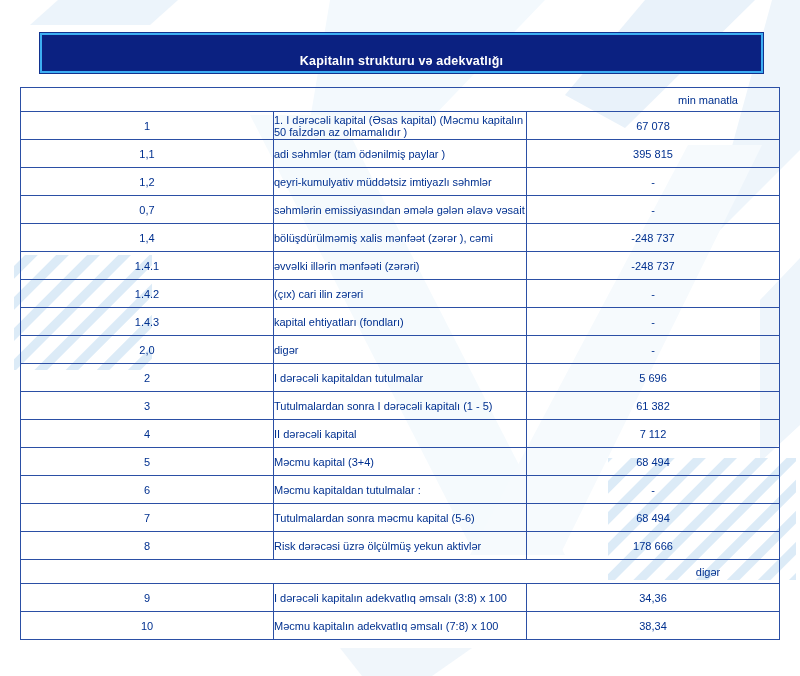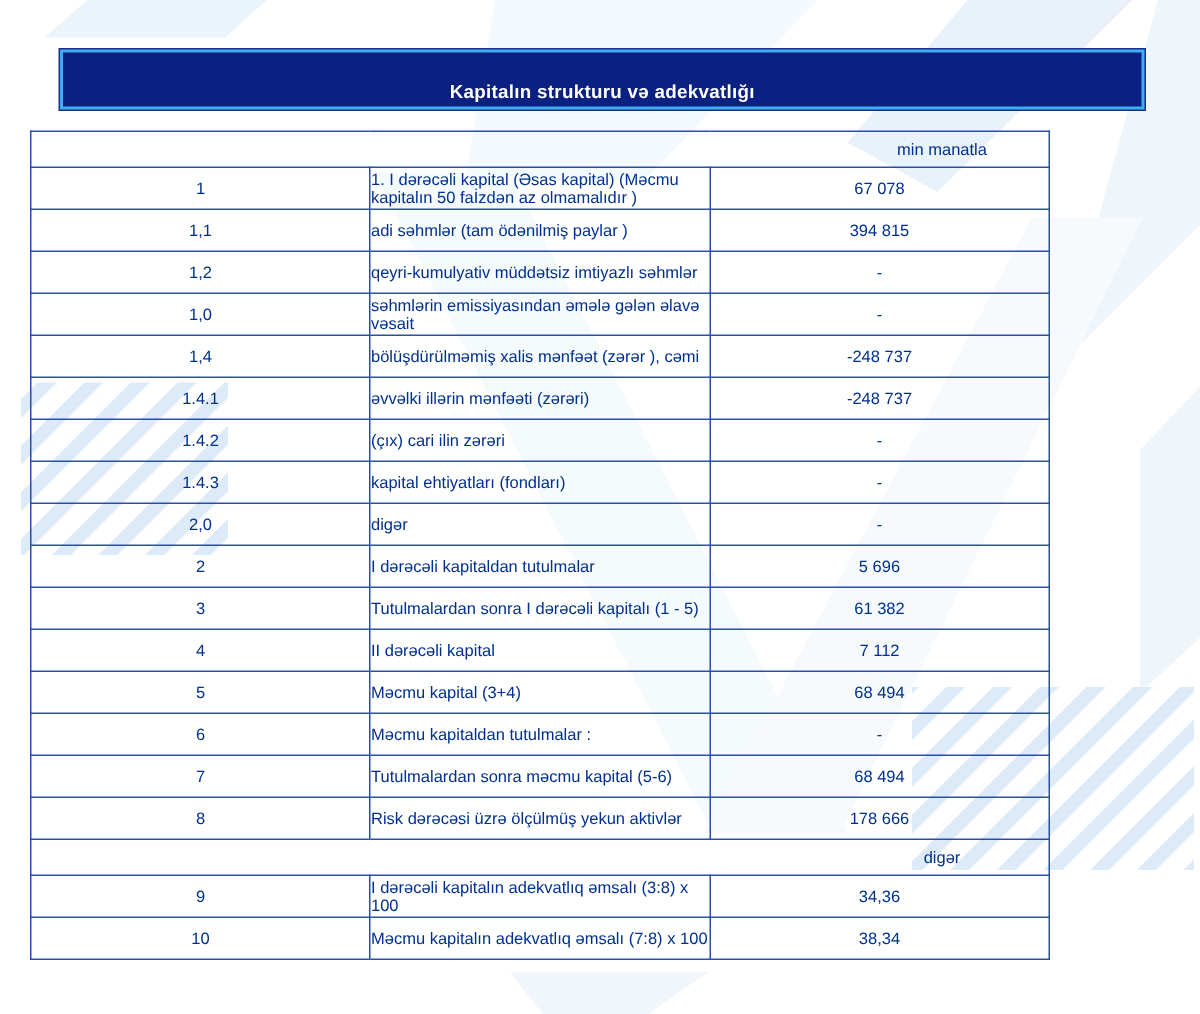--- a/index.html
+++ b/index.html
@@ -13,21 +13,21 @@
     position:absolute;left:40px;top:33px;width:719px;height:36px;z-index:2;
     background:#0b2181;
     border:2px solid #3daef2;
     outline:1px solid #12328f;
     display:flex;align-items:center;justify-content:center;
   }
   .banner span{
     color:#ffffff;font-size:12.5px;font-weight:bold;letter-spacing:.2px;margin-top:15px;
   }
   table.cap{
-    position:absolute;left:20px;top:87px;width:680px;z-index:1;
+    position:absolute;left:20px;top:87px;width:760px;z-index:1;
     border-collapse:collapse;table-layout:fixed;
     background:transparent;
   }
   table.cap td{
     border:1px solid #2b4fa5;
     color:#00308f;font-size:11px;
     vertical-align:middle;
     background:transparent;
     height:27px;
     padding:0;
@@ -77,29 +77,29 @@
   </tr>
 
   <tr class="b">
     <td class="num">1</td>
     <td class="desc">1. I dərəcəli kapital (Əsas kapital) (Məcmu kapitalın 50 faİzdən  az olmamalıdır )</td>
     <td class="val">67 078</td>
   </tr>
   <tr>
     <td class="num">1,1</td>
     <td class="desc">adi səhmlər (tam ödənilmiş paylar )</td>
-    <td class="val">394 815</td>
+    <td class="val">395 815</td>
   </tr>
   <tr>
     <td class="num">1,2</td>
     <td class="desc">qeyri-kumulyativ müddətsiz imtiyazlı səhmlər</td>
     <td class="val">-</td>
   </tr>
   <tr>
-    <td class="num">1,0</td>
+    <td class="num">0,7</td>
     <td class="desc">səhmlərin emissiyasından əmələ gələn  əlavə vəsait</td>
     <td class="val">-</td>
   </tr>
   <tr>
     <td class="num">1,4</td>
     <td class="desc">bölüşdürülməmiş xalis mənfəət (zərər ), cəmi</td>
     <td class="val">-248 737</td>
   </tr>
   <tr>
     <td class="num">1.4.1</td>

